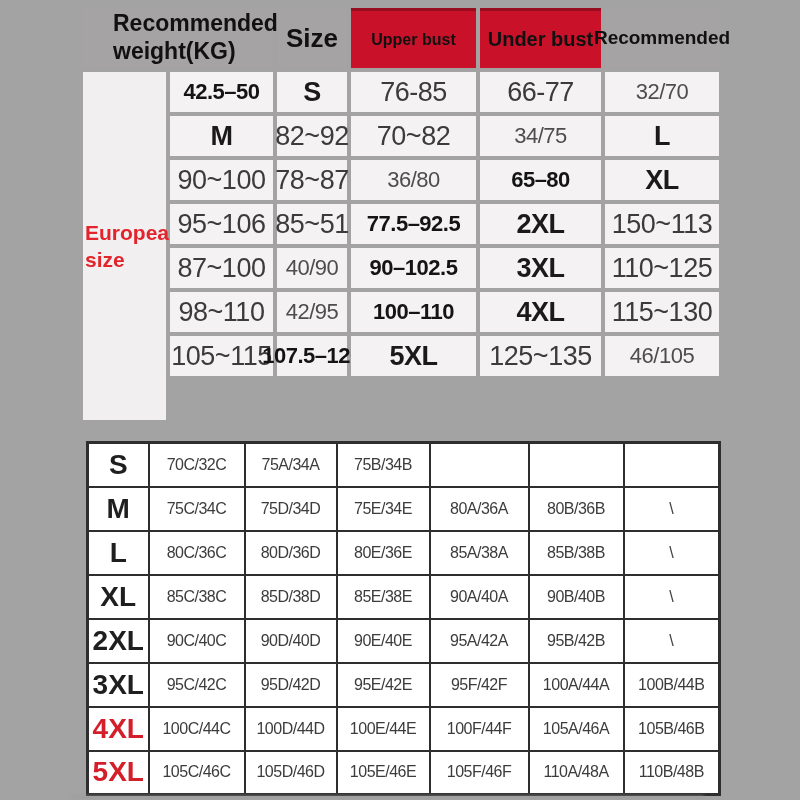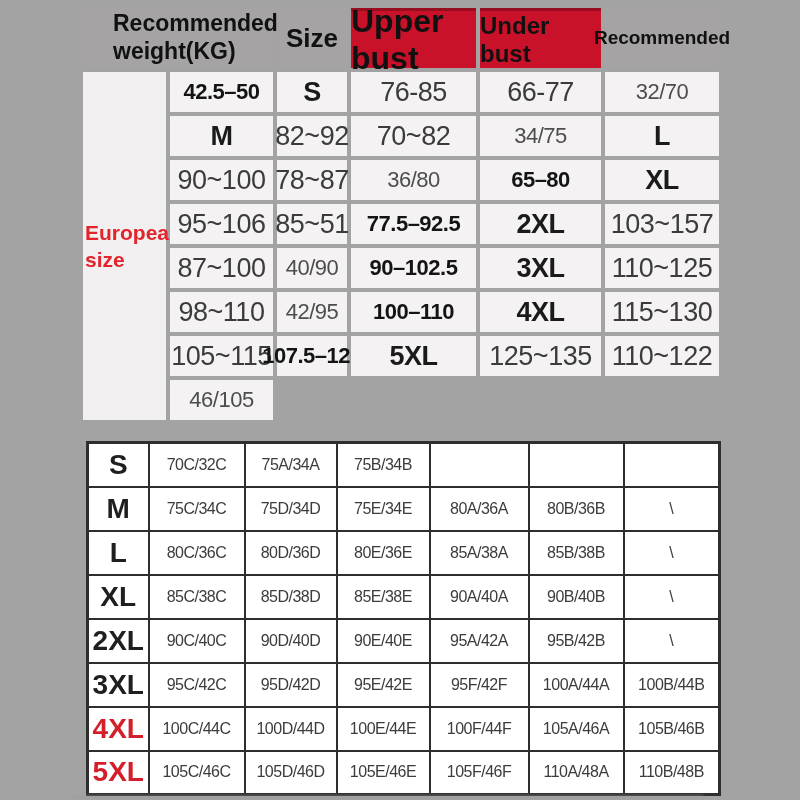--- a/index.html
+++ b/index.html
@@ -18,22 +18,22 @@
   }
   .hcell {
     display: flex; align-items: center; justify-content: center;
     color: #111111; font-weight: bold;
   }
   .hcell.gray { background: #a5a3a4; }
   .hcell.red  { background: #c9122a; border-top: 3px solid #960e20; }
   .h-weight { grid-column: 1 / 3; grid-row: 1; justify-content: flex-start;
               padding-left: 30px; font-size: 23px; line-height: 1.2; text-align: left; }
   .h-size { grid-column: 3; grid-row: 1; font-size: 26px; }
-  .h-upper { grid-column: 4; grid-row: 1; font-size: 32px; }
-  .h-under { grid-column: 5; grid-row: 1; font-size: 24px; }
+  .h-upper { grid-column: 4; grid-row: 1; font-size: 16px; }
+  .h-under { grid-column: 5; grid-row: 1; font-size: 20px; }
   .h-rec  { grid-column: 6; grid-row: 1; font-size: 19px; }
 
   .side-label {
     grid-column: 1; grid-row: 2 / 10;
     background: #f1efef;
     display: flex; flex-direction: column; justify-content: center;
     padding-left: 2px;
     color: #e2242d; font-weight: bold; font-size: 21px; line-height: 1.3;
   }
 
@@ -104,36 +104,35 @@
       <div class="cell c-size">L</div>
       <div class="cell c-bust">90~100</div>
       <div class="cell c-bust">78~87</div>
       <div class="cell c-rec">36/80</div>
       <div class="cell c-weight">65–80</div>
       <div class="cell c-size">XL</div>
       <div class="cell c-bust">95~106</div>
       <div class="cell c-bust">85~51</div>
       <div class="cell c-weight">77.5–92.5</div>
       <div class="cell c-size">2XL</div>
-      <div class="cell c-bust">103~157</div>
+      <div class="cell c-bust">150~113</div>
       <div class="cell c-bust">87~100</div>
       <div class="cell c-rec">40/90</div>
       <div class="cell c-weight">90–102.5</div>
       <div class="cell c-size">3XL</div>
       <div class="cell c-bust">110~125</div>
       <div class="cell c-bust">98~110</div>
       <div class="cell c-rec">42/95</div>
       <div class="cell c-weight red-row-cell red-row-inner red-row">100–110</div>
       <div class="cell c-size red-row-cell red-row-inner red-row">4XL</div>
       <div class="cell c-bust red-row-cell red-row-inner red-row">115~130</div>
       <div class="cell c-bust red-row-cell red-row-inner red-row">105~115</div>
       <div class="cell c-weight red-row-cell red-row-inner red-row">107.5–120</div>
       <div class="cell c-size red-row-cell red-row-inner red-row">5XL</div>
       <div class="cell c-bust red-row-cell red-row-inner red-row">125~135</div>
-      <div class="cell c-bust red-row-cell red-row-inner red-row">110~122</div>
       <div class="cell c-rec red-row-cell red-row-inner red-row">46/105</div>
     </div>
 
   <table class="bottom-table">
     <colgroup>
       <col style="width:61px">
         <col style="width:96px">
         <col style="width:92px">
       <col style="width:93px">
         <col style="width:99px">

